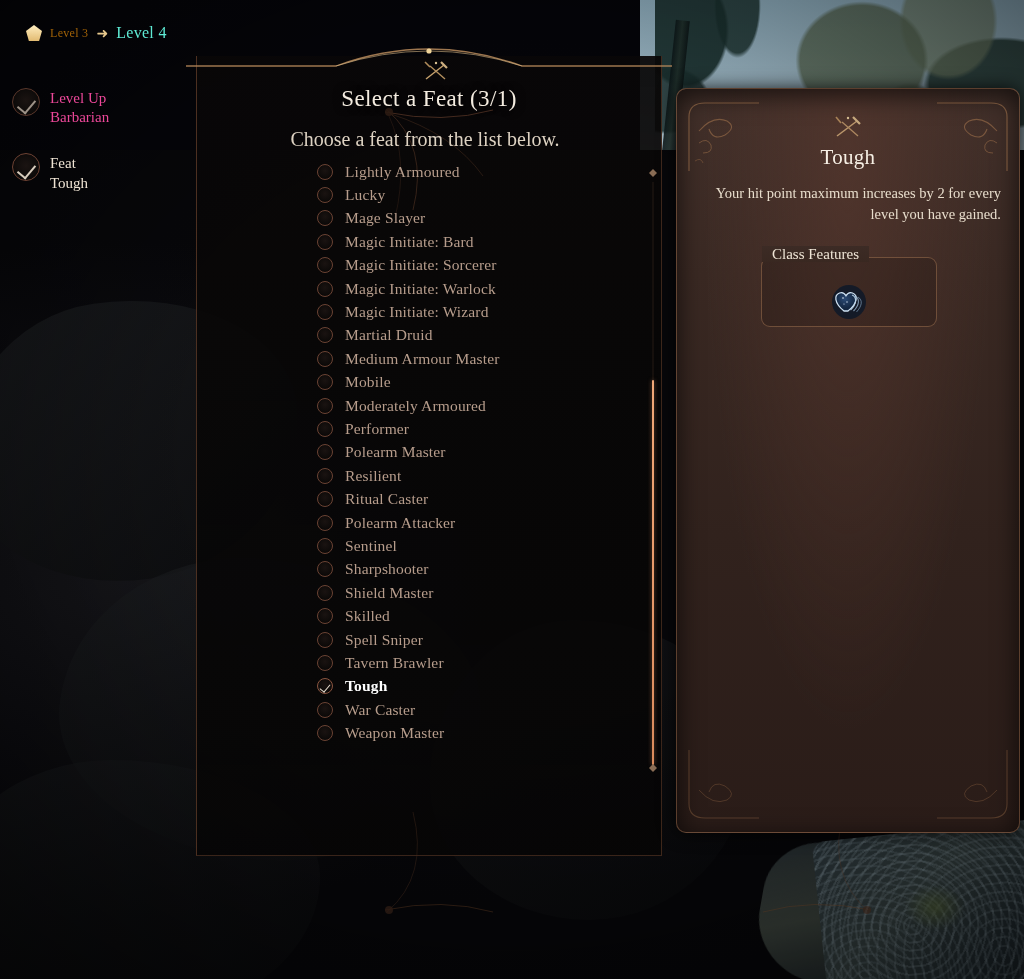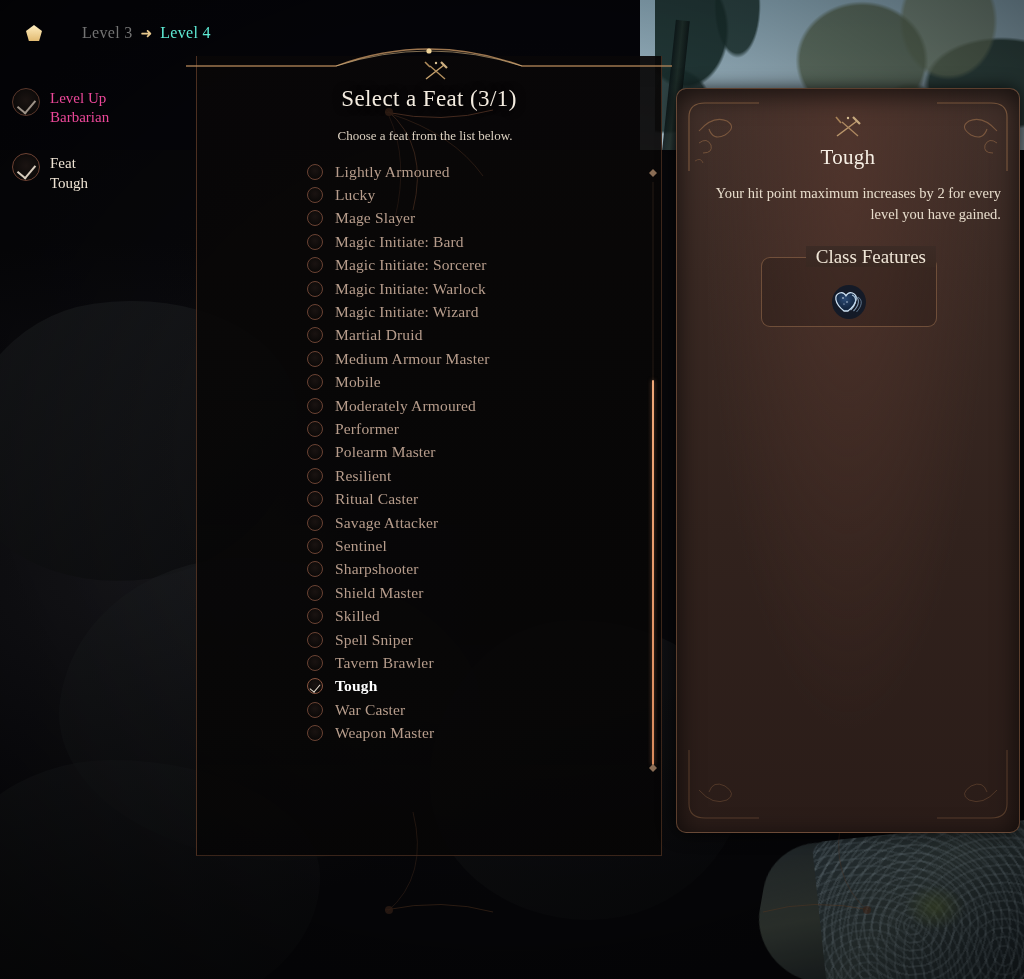--- a/index.html
+++ b/index.html
@@ -82,21 +82,21 @@
   }
 
   
   #levelbar{ position:absolute; left:26px; top:24px; display:flex; align-items:center; gap:8px; }
   .pent{
     width:16px; height:16px; flex:none;
     background:linear-gradient(180deg,#ffeec0,#e2bb72);
     clip-path:polygon(50% 0%, 100% 38%, 82% 100%, 18% 100%, 0% 38%);
     filter:drop-shadow(0 0 5px rgba(255,214,140,.55));
   }
-  .lvl-old{ color:#737373; font-size:16px; letter-spacing:.3px;margin-left:32px; }
+  .lvl-old{ color:#a16207; font-size:12px; letter-spacing:.3px; }
   .lvl-arrow{ color:#e6c78c; font-size:14px; }
   .lvl-new{ color:#5eead4; font-size:16px; letter-spacing:.3px; }
 
   
   #steps{ position:absolute; left:12px; top:88px; width:165px; }
   .step{ display:flex; align-items:flex-start; gap:10px; margin-bottom:26px; cursor:pointer; }
   .step-check{
     width:28px; height:28px; flex:none; border-radius:50%;
     border:1.5px solid #6d4233;
     background:radial-gradient(circle at 50% 45%, #1b1412 0%, #0b0908 75%);
@@ -132,25 +132,25 @@
   .cf-bl{ left:186px; top:740px; transform:scaleY(-1); }
   .cf-br{ left:556px; top:740px; transform:scale(-1,-1); }
 
   #feat-title{
     position:absolute; left:0; right:0; top:30px; text-align:center;
     font-size:23px; color:#f4ece0; letter-spacing:.4px;
     text-shadow:0 0 10px rgba(0,0,0,.9);
   }
   #feat-sub{
     position:absolute; left:0; right:8px; top:72px; text-align:center;
-    font-size:13px; color:#ddd2c2;
+    font-size:20px; color:#ddd2c2;
   }
 
   #featlist{
-    position:absolute; left:110px; top:104px; width:300px; height:660px;
+    position:absolute; left:120px; top:104px; width:300px; height:660px;
   }
   .feat{
     display:flex; align-items:center; gap:12px; height:23.4px; cursor:pointer;
   }
   .radio{
     width:16px; height:16px; flex:none; border-radius:50%;
     border:1.4px solid #6b4334;
     background:radial-gradient(circle at 50% 40%, #1a1311 0%, #0a0807 80%);
     position:relative;
   }
@@ -206,22 +206,22 @@
     position:absolute; left:18px; right:18px; top:94px; text-align:right;
     font-size:14.5px; line-height:1.42; color:#e8ddcc;
   }
   #cf-box{
     position:absolute; left:84px; top:168px; width:176px; height:70px;
     border:1px solid rgba(168,120,84,.5);
     border-radius:9px;
     background:rgba(0,0,0,.14);
   }
   #cf-label{
-    position:absolute; left:0; right:0; top:-12px; text-align:right;
-    font-size:19px; color:#efe5d6;
+    position:absolute; left:0; right:0; top:-12px; text-align:left;
+    font-size:15px; color:#efe5d6;
   }
   #cf-label span{ background:linear-gradient(180deg,#3c2b25,#392821); padding:0 10px; }
   #cf-icon{
     position:absolute; left:50%; top:26px; transform:translateX(-50%);
     width:40px; height:36px;
   }
 </style>
 </head>
 <body>
 
@@ -357,21 +357,21 @@
       <div class="feat">
         <div class="radio"></div>
         <span class="feat-name">Resilient</span>
       </div>
       <div class="feat">
         <div class="radio"></div>
         <span class="feat-name">Ritual Caster</span>
       </div>
       <div class="feat">
         <div class="radio"></div>
-        <span class="feat-name">Savage Attacker</span>
+        <span class="feat-name">Polearm Attacker</span>
       </div>
       <div class="feat">
         <div class="radio"></div>
         <span class="feat-name">Sentinel</span>
       </div>
       <div class="feat">
         <div class="radio"></div>
         <span class="feat-name">Sharpshooter</span>
       </div>
       <div class="feat">

